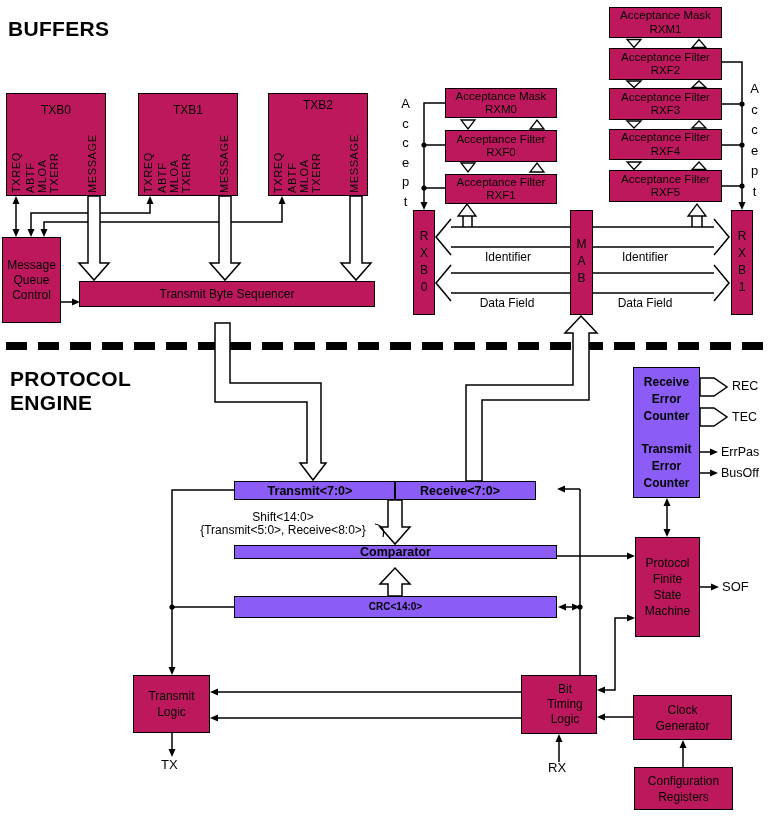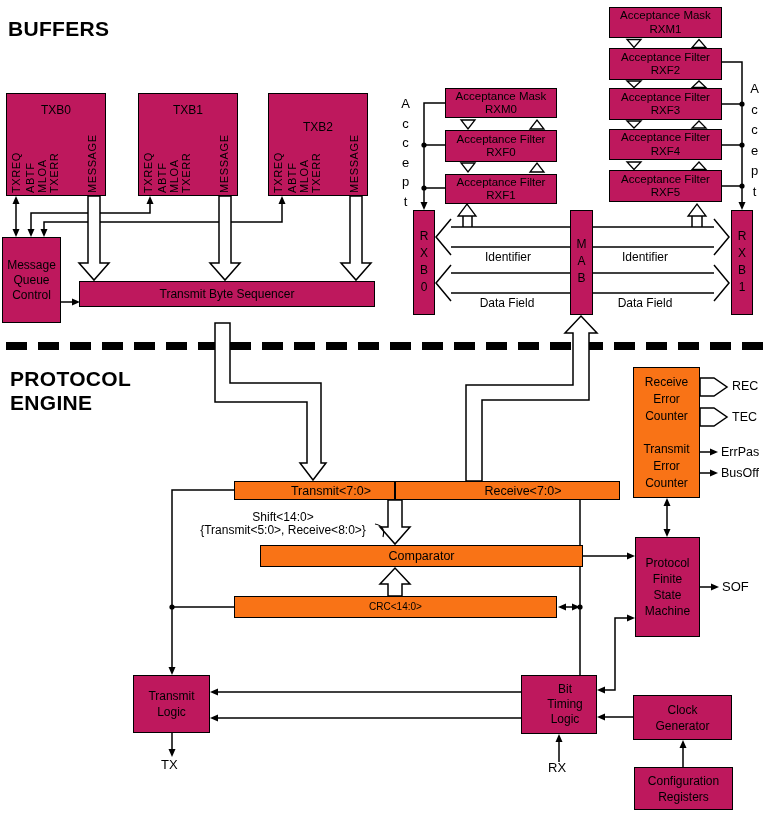--- a/index.html
+++ b/index.html
@@ -2,21 +2,21 @@
 <html><head>
 <meta charset="utf-8">
 <style>
   html,body{margin:0;padding:0;background:#fff;}
   .stage{position:relative;width:768px;height:819px;background:#fff;overflow:hidden;
          font-family:"Liberation Sans","DejaVu Sans",sans-serif;color:#000;}
   .stage svg{position:absolute;left:0;top:0;}
   .box{position:absolute;box-sizing:border-box;border:1.5px solid #000;background:#be185d;
        display:flex;flex-direction:column;align-items:center;justify-content:center;
        text-align:center;font-size:12px;line-height:14px;}
-  .gray{background:#f97316;}
+  .gray{background:#8b5cf6;font-weight:bold;}
   .accbox{font-size:11.5px;line-height:13.5px;}
   .bar{flex-direction:row;font-size:12.5px;}
   .bar span{flex:1;text-align:center;}
   .bardiv{position:absolute;left:159px;top:0;width:1.5px;height:100%;background:#000;}
   .lbl{position:absolute;font-size:12px;line-height:13px;white-space:nowrap;}
   .sig{font-size:13px;}
   .title{position:absolute;font-size:21px;line-height:24px;font-weight:bold;letter-spacing:.3px;}
   .vtext{writing-mode:vertical-lr;text-orientation:upright;}
   .pin{position:absolute;height:13px;line-height:13px;font-size:11px;letter-spacing:.6px;
        white-space:nowrap;transform-origin:0 100%;transform:rotate(-90deg);top:180px;}
@@ -174,21 +174,21 @@
 
   <div class="box" style="left:138px;top:93px;width:100px;height:103px;justify-content:flex-start;padding-top:9px;">
     <span>TXB1</span>
   </div>
   <span class="pin" style="left:155px;">TXREQ</span>
   <span class="pin" style="left:169px;">ABTF</span>
   <span class="pin" style="left:181px;">MLOA</span>
   <span class="pin" style="left:193px;">TXERR</span>
   <span class="pin" style="left:231px;">MESSAGE</span>
 
-  <div class="box" style="left:268px;top:93px;width:100px;height:103px;justify-content:flex-start;padding-top:26px;">
+  <div class="box" style="left:268px;top:93px;width:100px;height:103px;justify-content:flex-start;padding-top:4px;">
     <span>TXB2</span>
   </div>
   <span class="pin" style="left:285px;">TXREQ</span>
   <span class="pin" style="left:299px;">ABTF</span>
   <span class="pin" style="left:311px;">MLOA</span>
   <span class="pin" style="left:323px;">TXERR</span>
   <span class="pin" style="left:361px;">MESSAGE</span>
 
   <div class="box" style="left:2px;top:237px;width:59px;height:86px;line-height:15px;">
     <span class="blk">Message</span>
@@ -244,32 +244,32 @@
   </div>
   <div class="box" style="left:731px;top:210px;width:22px;height:105px;">
     <span class="vtext" style="letter-spacing:3px;">RXB1</span>
   </div>
 
   <div class="lbl" style="left:458px;top:251px;width:100px;text-align:center;">Identifier</div>
   <div class="lbl" style="left:595px;top:251px;width:100px;text-align:center;">Identifier</div>
   <div class="lbl" style="left:457px;top:297px;width:100px;text-align:center;">Data Field</div>
   <div class="lbl" style="left:595px;top:297px;width:100px;text-align:center;">Data Field</div>
 
-  <div class="box gray bar" style="left:234px;top:481px;width:386px;height:19px;">
+  <div class="box gray bar" style="left:234px;top:481px;width:302px;height:19px;">
     <span>Transmit&lt;7:0&gt;</span>
     <span>Receive&lt;7:0&gt;</span>
     <i class="bardiv"></i>
   </div>
 
   <div class="lbl" style="left:177px;top:511px;width:212px;text-align:center;">
     <span class="blk">Shift&lt;14:0&gt;</span>
     <span class="blk">{Transmit&lt;5:0&gt;, Receive&lt;8:0&gt;}</span>
   </div>
 
-  <div class="box gray" style="left:234px;top:545px;width:323px;height:22px;font-size:12.5px;margin-left:26px;">
+  <div class="box gray" style="left:234px;top:545px;width:323px;height:14px;font-size:12.5px;">
     <span>Comparator</span>
   </div>
   <div class="box gray" style="left:234px;top:596px;width:323px;height:22px;font-size:10px;">
     <span>CRC&lt;14:0&gt;</span>
   </div>
 
   <div class="box gray" style="left:633px;top:367px;width:67px;height:131px;line-height:17px;gap:16px;">
     <span class="stanza">
       <span class="blk">Receive</span>
       <span class="blk">Error</span>

